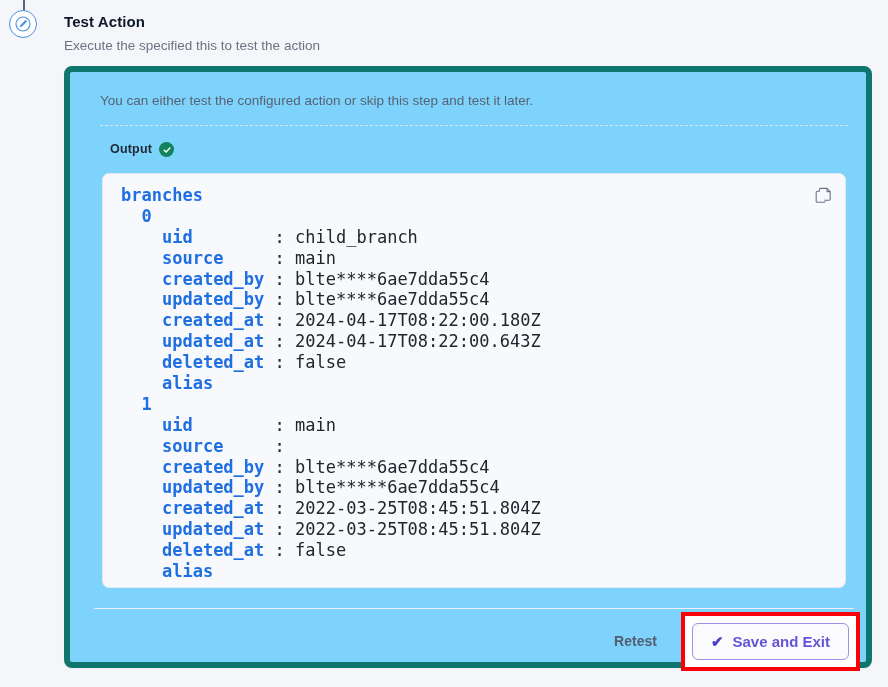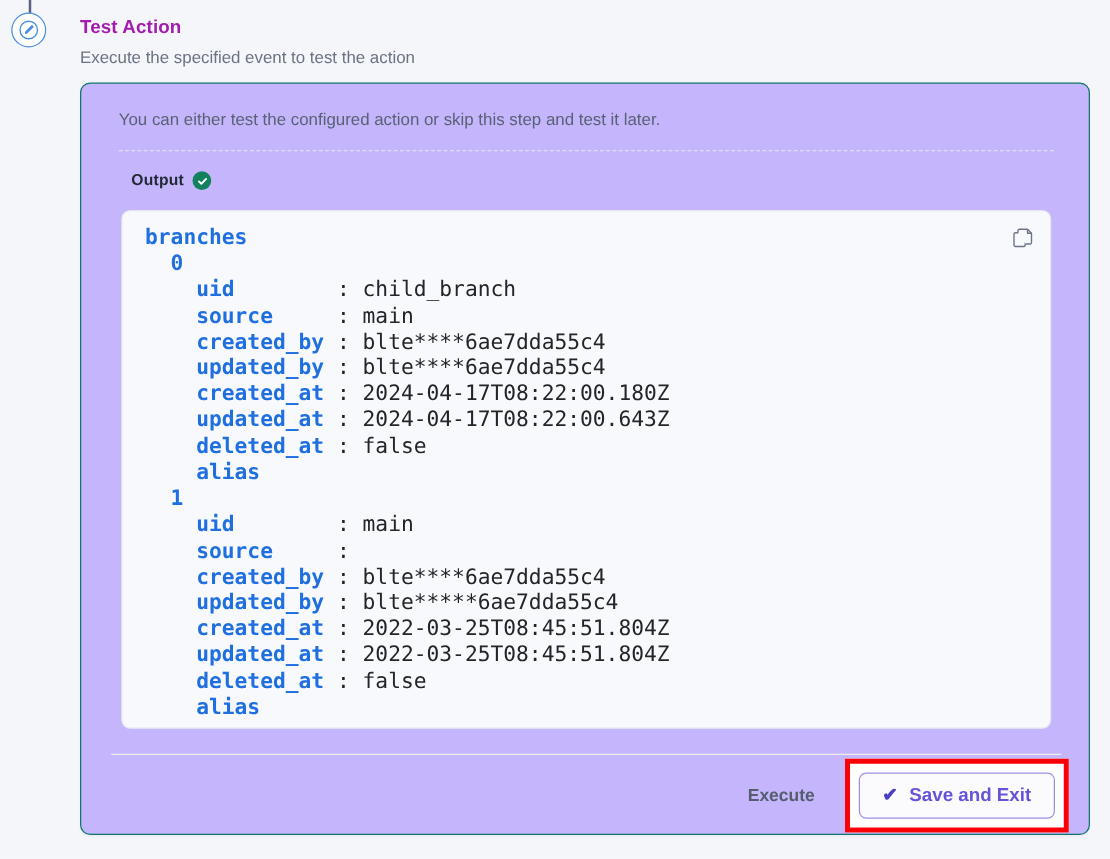--- a/index.html
+++ b/index.html
@@ -50,40 +50,40 @@
   
   .header {
     position: absolute;
     left: 64px;
     top: 12px;
     width: 700px;
   }
   .header-title {
     font-size: 15px;
     font-weight: bold;
-    color: #a21caf;
+    color: #0f172a;
     line-height: 20px;
     letter-spacing: 0.1px;
   }
   .header-sub {
     font-size: 13.5px;
     color: #6b7280;
     line-height: 19px;
     margin-top: 4px;
   }
 
   
   .card {
     position: absolute;
     left: 64px;
     top: 66px;
     width: 808px;
     height: 602px;
-    background: #c4b5fd;
-    border: 1px solid #0f766e;
+    background: #7dd3fc;
+    border: 6px solid #0f766e;
     border-radius: 8px;
     box-sizing: border-box;
     box-shadow: 0 1px 2px rgba(16, 24, 40, 0.04);
     text-decoration: underline;
   }
 
   .card-intro {
     position: absolute;
     left: 30px;
     top: 19px;
@@ -239,21 +239,21 @@
   <div class="step-icon">
     <svg width="16" height="16" viewBox="0 0 16 16">
       <circle cx="8" cy="8" r="7" fill="none" stroke="#4a90e2" stroke-width="1.1"></circle>
       <path d="M10.6 4.6 L11.4 5.4 L6.6 10.2 L5.4 10.6 L5.8 9.4 Z" fill="none" stroke="#4a90e2" stroke-width="1.1" stroke-linejoin="round"></path>
     </svg>
   </div>
 </div>
 
 <div class="header">
   <div class="header-title">Test Action</div>
-  <div class="header-sub">Execute the specified event to test the action</div>
+  <div class="header-sub">Execute the specified this to test the action</div>
 </div>
 
 <div class="card">
 
   <div class="card-intro">You can either test the configured action or skip this step and test it later.</div>
   <div class="dashed-divider"></div>
 
   <div class="output-row">
     <span class="output-label">Output</span>
     <span class="check-badge">
@@ -270,21 +270,21 @@
         <path d="M4.4 4.2 V2.6 a1.2 1.2 0 0 1 1.2 -1.2 H12 l3.2 3.2 V12 a1.2 1.2 0 0 1 -1.2 1.2 H10.2" fill="#f7f9fc" stroke="#6b7487" stroke-width="1.1" stroke-linejoin="round"></path>
         <path d="M12 1.4 V4.6 H15.2" fill="none" stroke="#6b7487" stroke-width="1.1" stroke-linejoin="round"></path>
       </svg>
     </div>
     <div class="code-body" id="code-body"><div class="code-line"><span class="k">branches</span></div><div class="code-line">  <span class="idx">0</span></div><div class="code-line">    <span class="k">uid</span>        <span class="v">: child_branch</span></div><div class="code-line">    <span class="k">source</span>     <span class="v">: main</span></div><div class="code-line">    <span class="k">created_by</span> <span class="v">: blte****6ae7dda55c4</span></div><div class="code-line">    <span class="k">updated_by</span> <span class="v">: blte****6ae7dda55c4</span></div><div class="code-line">    <span class="k">created_at</span> <span class="v">: 2024-04-17T08:22:00.180Z</span></div><div class="code-line">    <span class="k">updated_at</span> <span class="v">: 2024-04-17T08:22:00.643Z</span></div><div class="code-line">    <span class="k">deleted_at</span> <span class="v">: false</span></div><div class="code-line">    <span class="k">alias</span></div><div class="code-line">  <span class="idx">1</span></div><div class="code-line">    <span class="k">uid</span>        <span class="v">: main</span></div><div class="code-line">    <span class="k">source</span>     <span class="v">: </span></div><div class="code-line">    <span class="k">created_by</span> <span class="v">: blte****6ae7dda55c4</span></div><div class="code-line">    <span class="k">updated_by</span> <span class="v">: blte*****6ae7dda55c4</span></div><div class="code-line">    <span class="k">created_at</span> <span class="v">: 2022-03-25T08:45:51.804Z</span></div><div class="code-line">    <span class="k">updated_at</span> <span class="v">: 2022-03-25T08:45:51.804Z</span></div><div class="code-line">    <span class="k">deleted_at</span> <span class="v">: false</span></div><div class="code-line">    <span class="k">alias</span></div></div>
   </div>
 
   <div class="footer-divider"></div>
 
   <div class="footer">
-    <button class="btn-retest">Execute</button>
+    <button class="btn-retest">Retest</button>
     <div class="save-wrap">
       <button class="btn-save">
         <span class="tick">✔</span>
         <span>Save and Exit</span>
       </button>
     </div>
   </div>
 
 </div>
 

